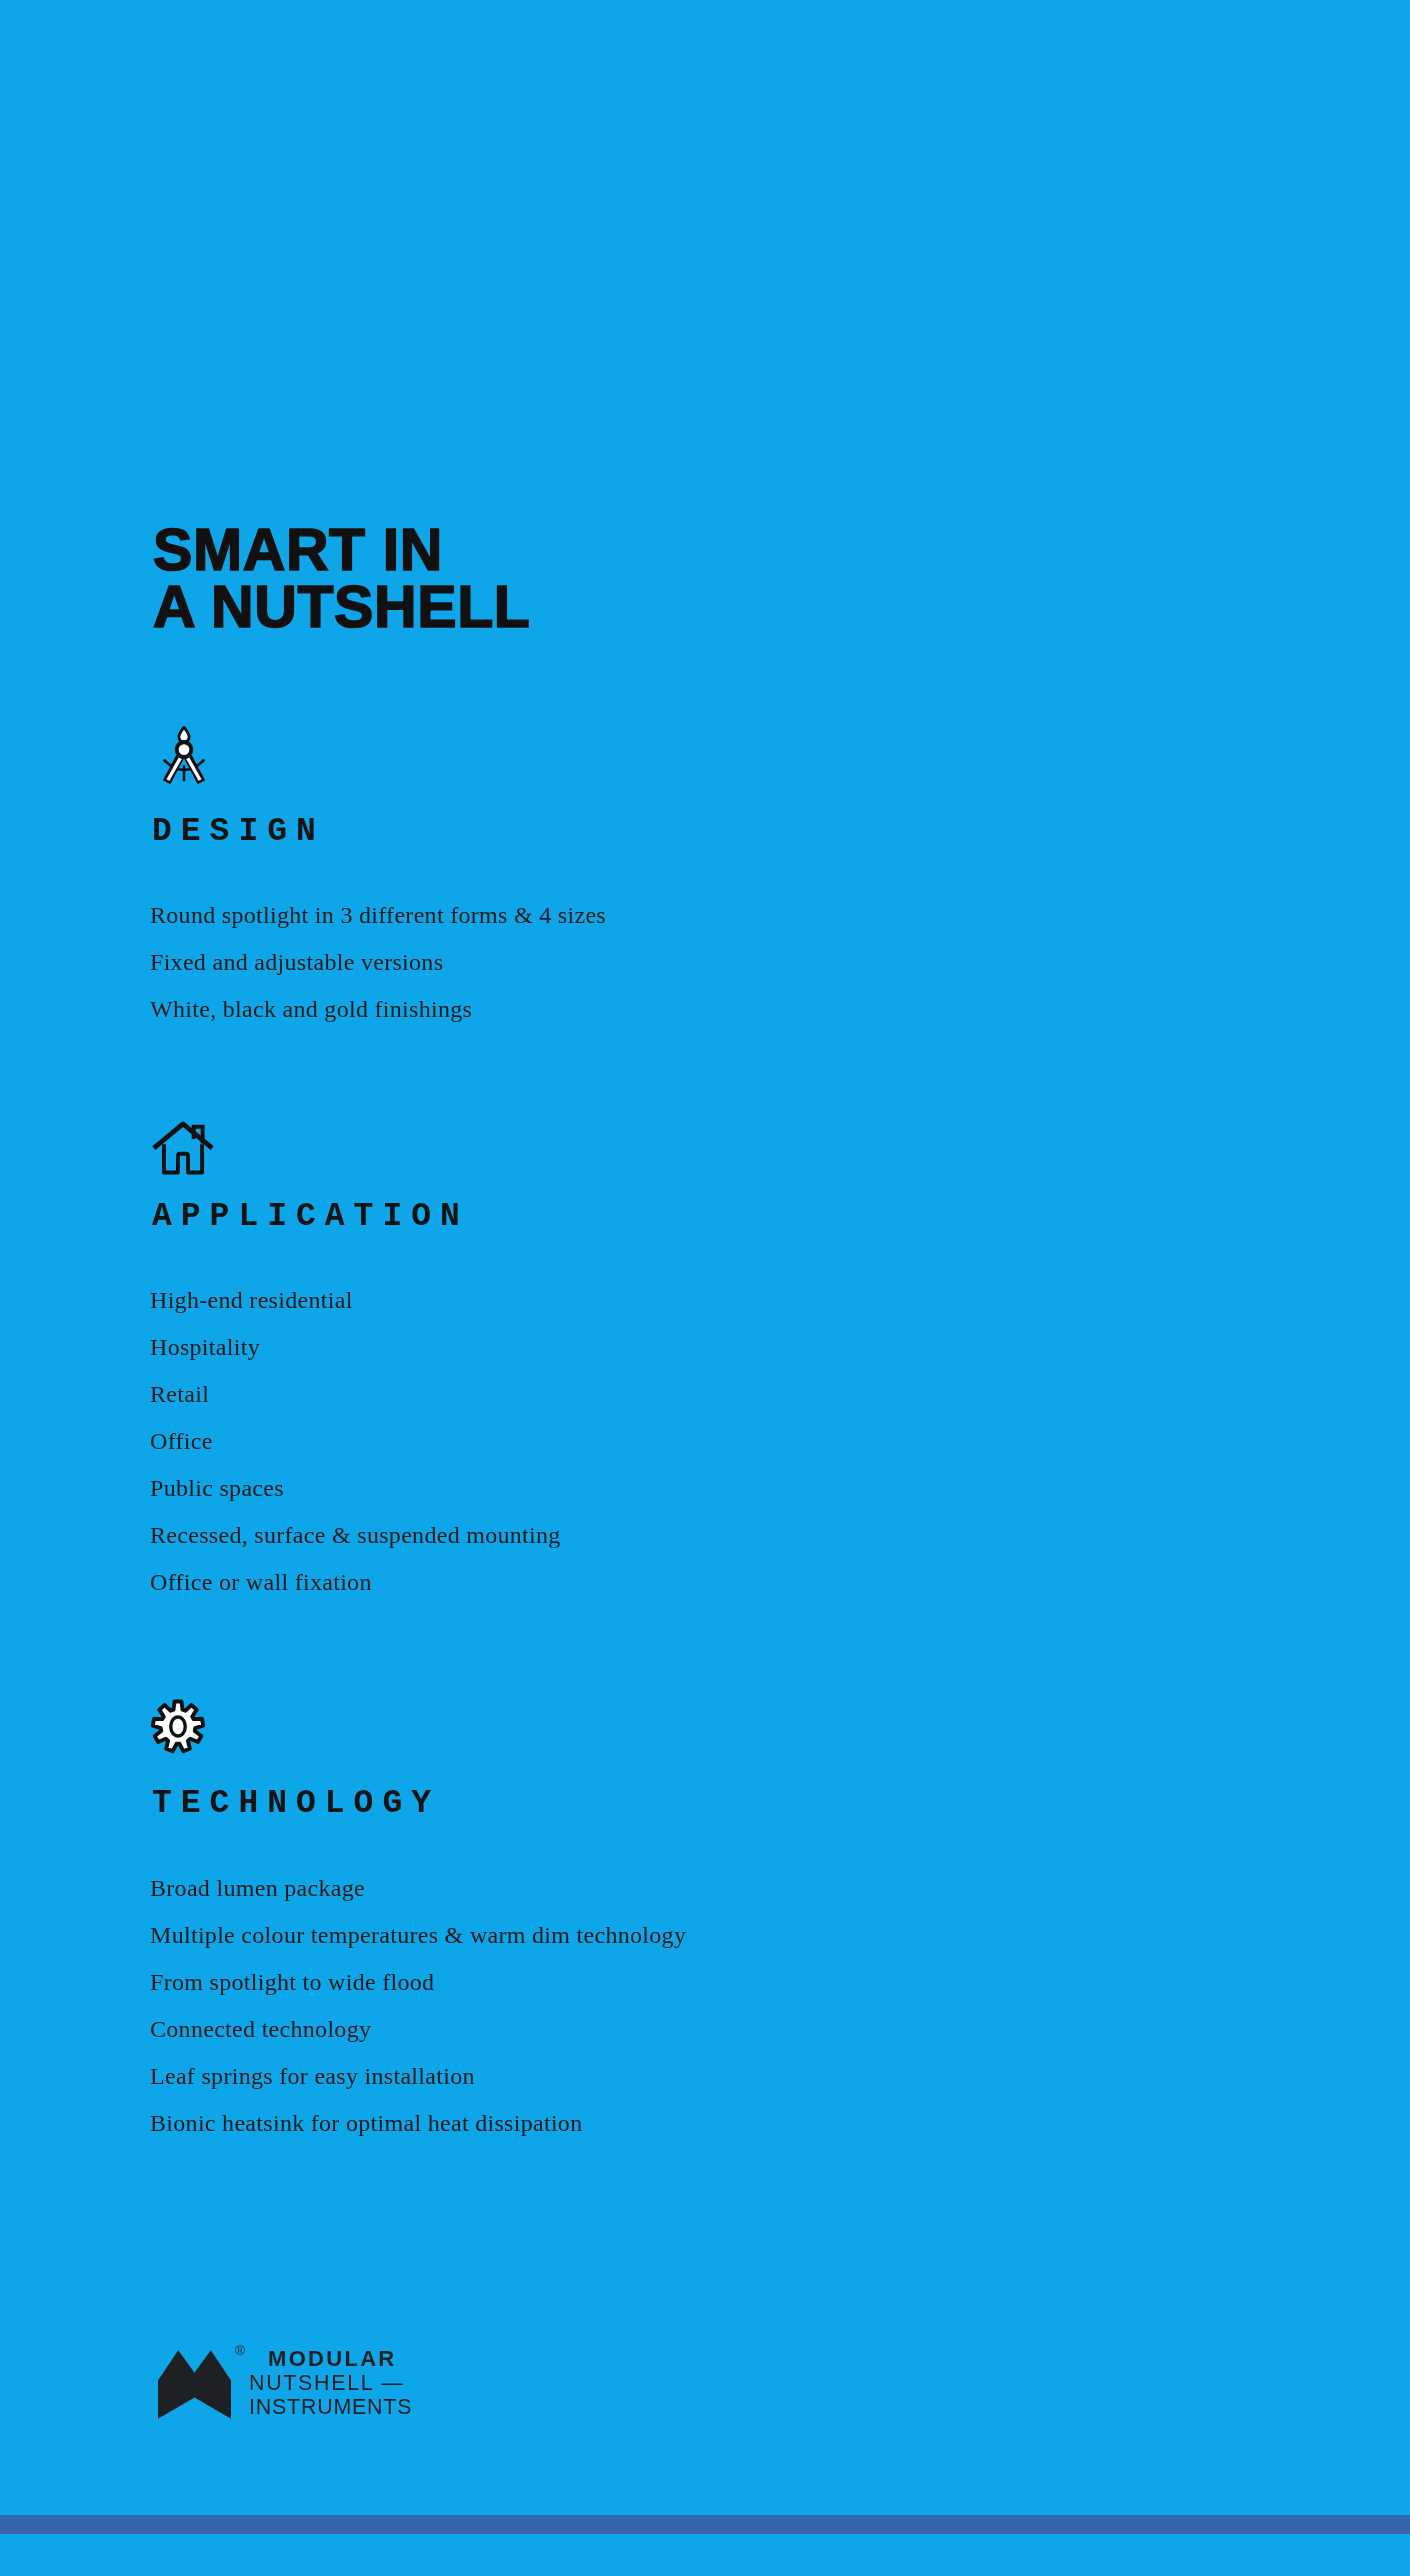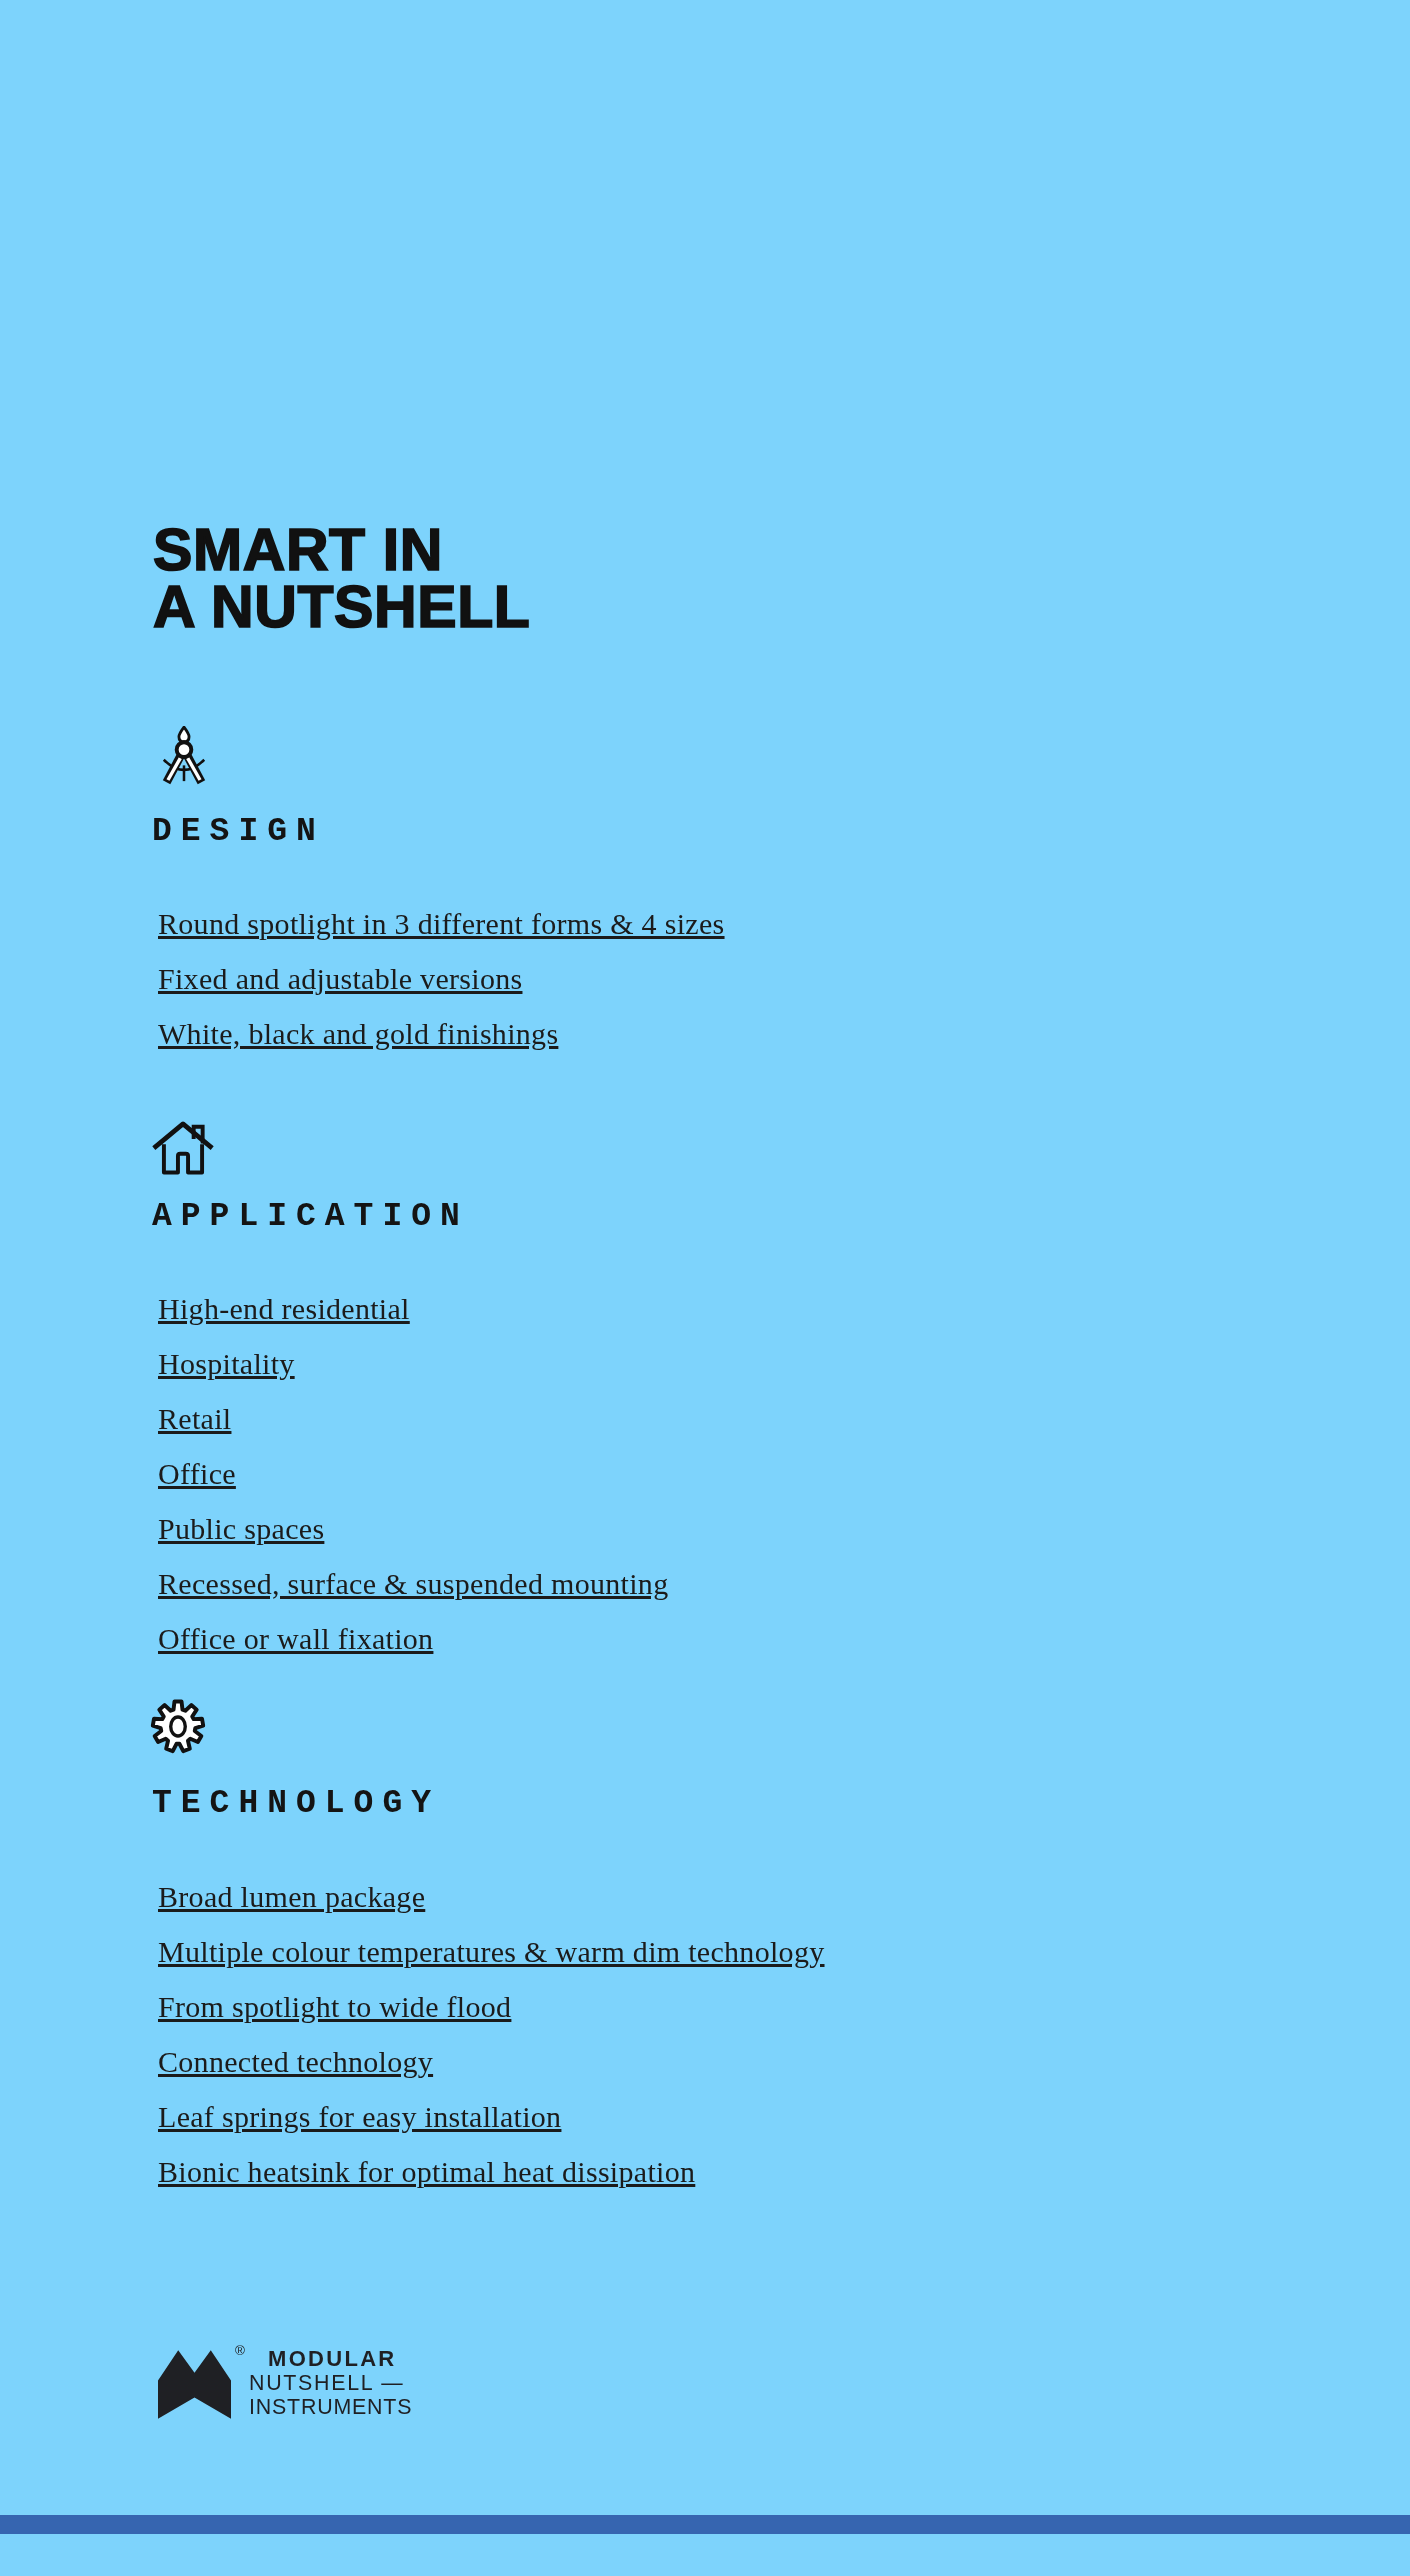--- a/index.html
+++ b/index.html
@@ -4,21 +4,21 @@
 <style>
   html,body{margin:0;padding:0;}
   body{
     width:1411px;height:2576px;
     background:#ffffff;
     font-family:"Liberation Serif", serif;
     color:#1a1a1a;
     position:relative;
     overflow:hidden;
   }
-  .page{position:absolute;inset:0;background:#7dd3fc;}
+  .page{position:absolute;inset:0;background:#0ea5e9;}
 
   
   .title{
     position:absolute;left:153px;top:522px;
     font-family:"Liberation Sans", sans-serif;
     font-weight:bold;
     font-size:59px;line-height:57px;
     letter-spacing:0.6px;
     color:#111;
     -webkit-text-stroke:1.7px #111;
@@ -35,27 +35,26 @@
     font-weight:bold;
     font-size:33px;line-height:33px;
     letter-spacing:9px;
     color:#141414;
     white-space:nowrap;
   }
 
   
   .list{position:absolute;left:150px;}
   .list p{
-    margin:8px;
-    font-size:30px;
+    margin:0;
+    font-size:24px;
     line-height:47px;
     letter-spacing:0.3px;
     color:#1b1b1b;
     white-space:nowrap;
-    text-decoration:underline;
   }
 
   
   .logo-mark{position:absolute;left:158px;top:2350px;}
   .logo-reg{
     position:absolute;left:235px;top:2343px;
     font-family:"Liberation Sans", sans-serif;
     font-size:13.5px;color:#1f2024;
   }
   .logo-text{

